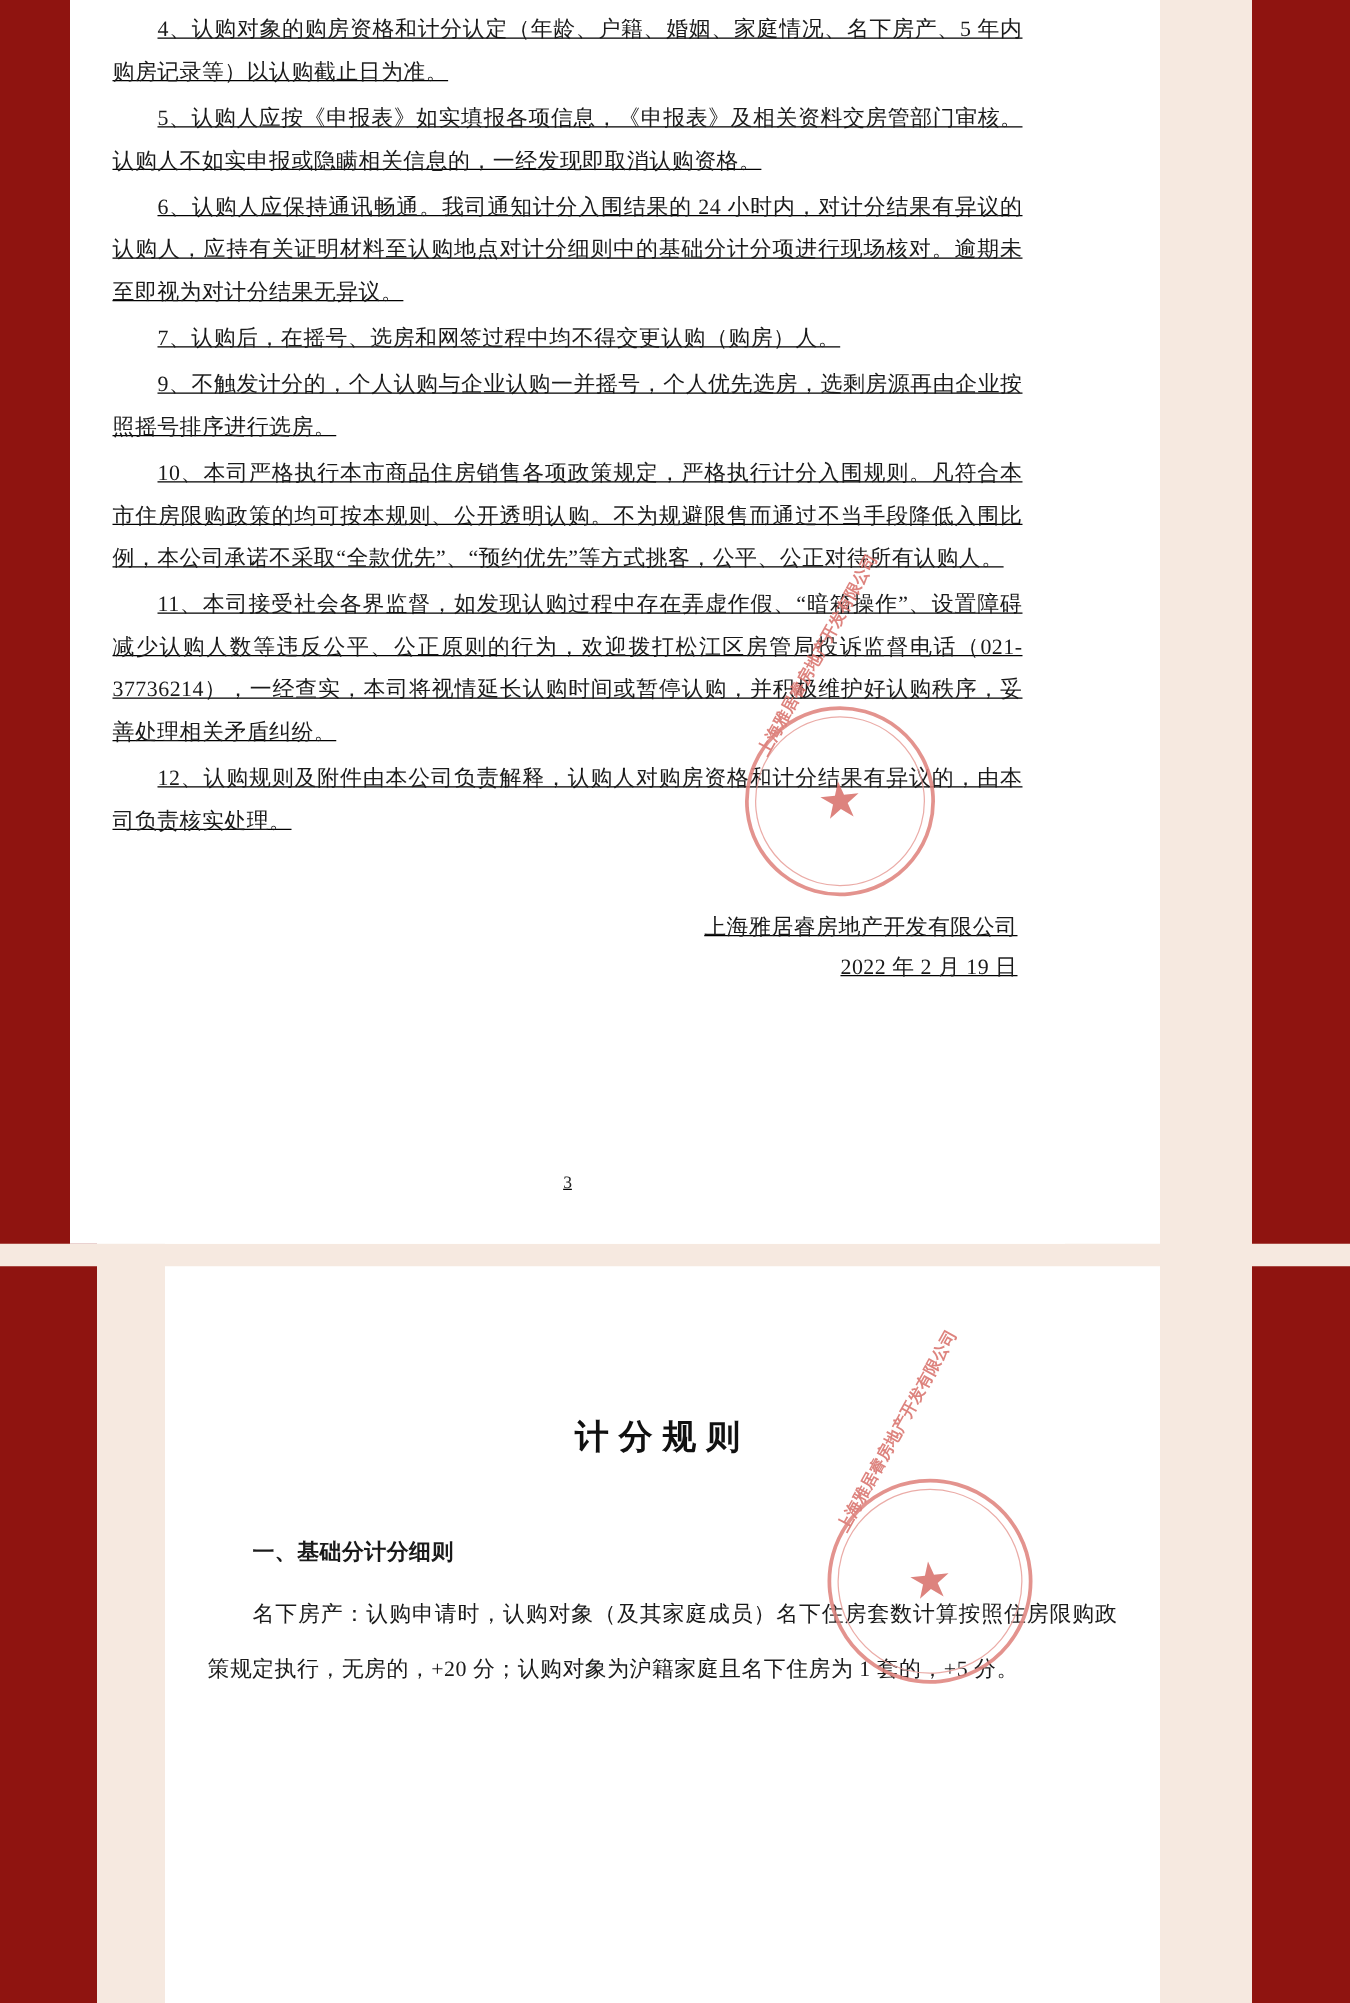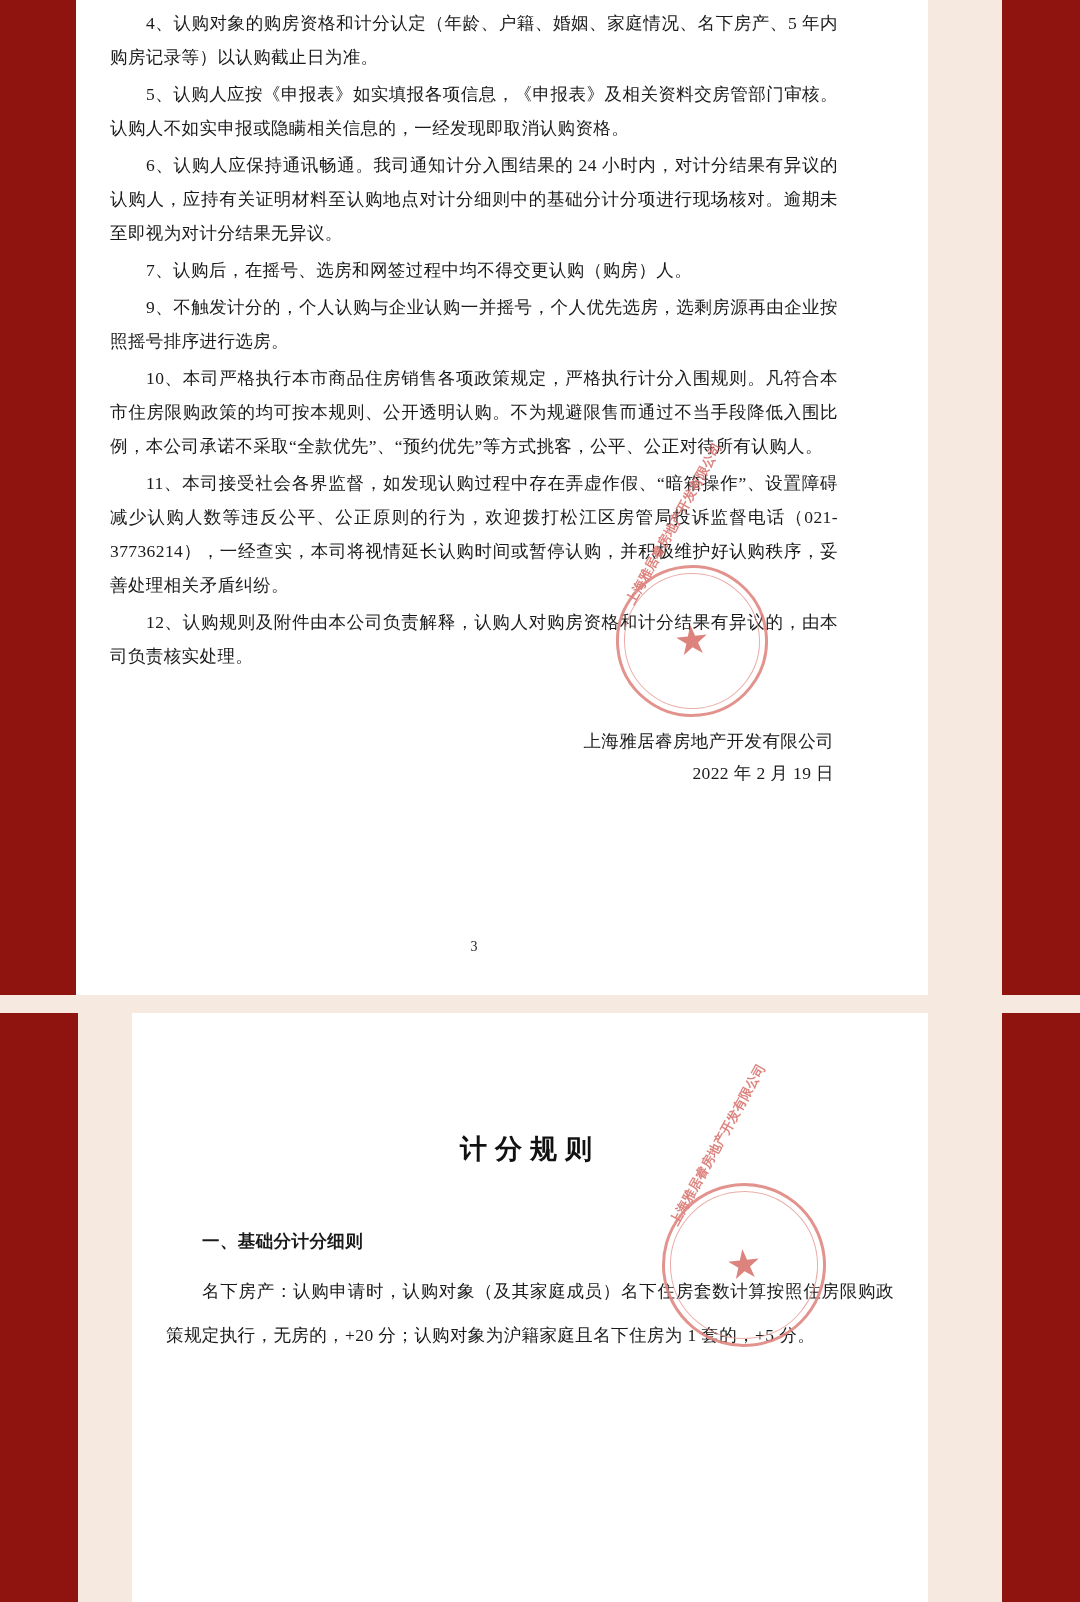--- a/index.html
+++ b/index.html
@@ -23,23 +23,24 @@
         #8f1410 1002px, #8f1410 1080px);
   }
   .page {
     position: relative;
     background: #ffffff;
     box-sizing: border-box;
     margin: 0 auto;
   }
   .page-1 {
     width: 796px;
-    margin-left: 76px;
+    margin-left: 56px;
     padding: 0 34px 0 34px;
     min-height: 910px;
+    text-decoration: underline;
   }
   .gap {
     height: 18px;
     background: #f6e9e0;
     width: 1080px;
     margin: 0;
   }
   .page-2 {
     width: 796px;
     margin-left: 132px;

